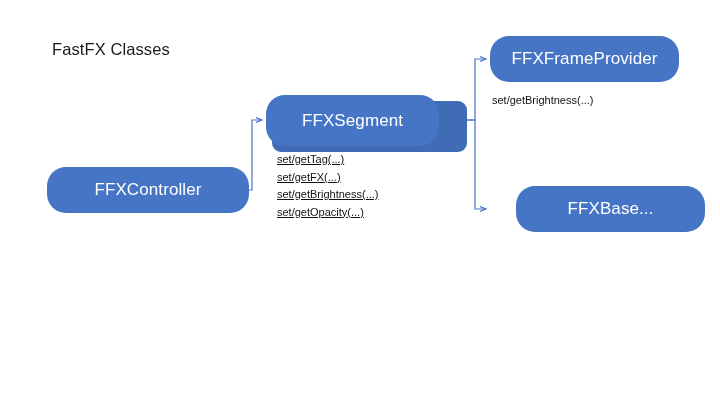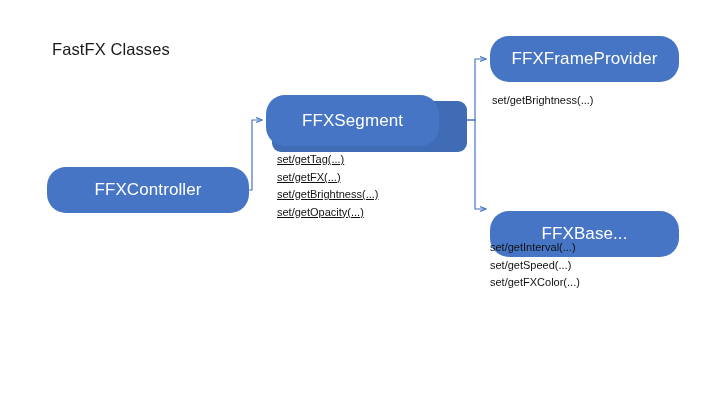--- a/index.html
+++ b/index.html
@@ -73,21 +73,21 @@
   #node-segment-back {
     left: 272px; top: 101px;  width: 195px; height: 51px;
   }
   #node-segment {
     left: 266px; top: 95px;   width: 173px; height: 51px;  z-index: 1;
   }
   #node-frameprovider {
     left: 490px; top: 36px;   width: 189px; height: 46px;
   }
   #node-base {
-    left: 490px; top: 186px;  width: 189px; height: 46px; margin-top: 25px;
+    left: 516px; top: 186px;  width: 189px; height: 46px;
   }
   
   #methods-controller  { left: 57px;  top: 230px; }
   #methods-segment     { left: 277px; top: 151px; text-decoration: underline; }
   #methods-frameprovider { left: 492px; top: 92px; }
   #methods-base        { left: 490px; top: 239px; }
 </style>
 </head>
 <body>
 
@@ -123,17 +123,14 @@
 set/getOpacity(...)</div>
 
   <div class="node" id="node-frameprovider">
     <span class="node-label">FFXFrameProvider</span>
   </div>
   <div class="methods" id="methods-frameprovider">set/getBrightness(...)</div>
 
   <div class="node" id="node-base">
     <span class="node-label">FFXBase...</span>
   </div>
-  <div class="methods" id="methods-base">set/getInterval(...)
-set/getSpeed(...)
-set/getFXColor(...)</div>
 
 </div>
 
 </body></html>

